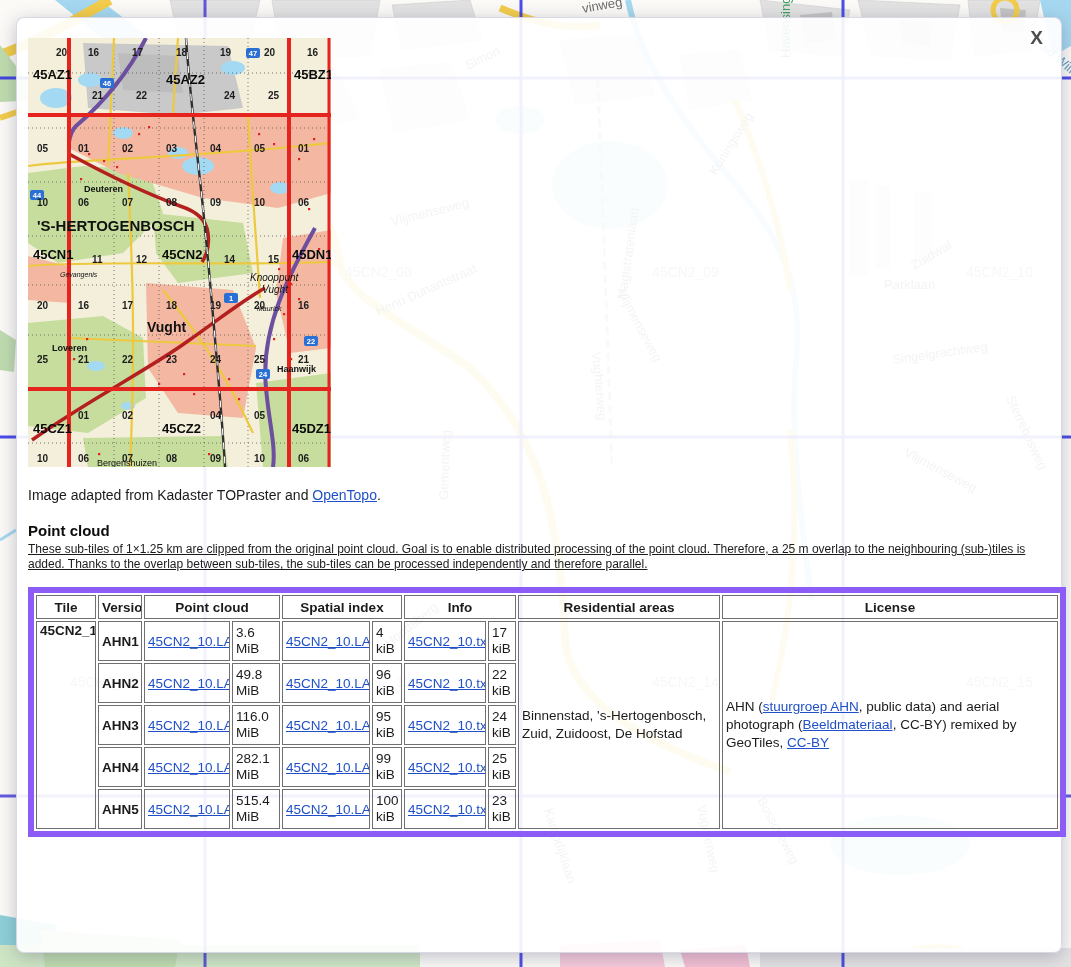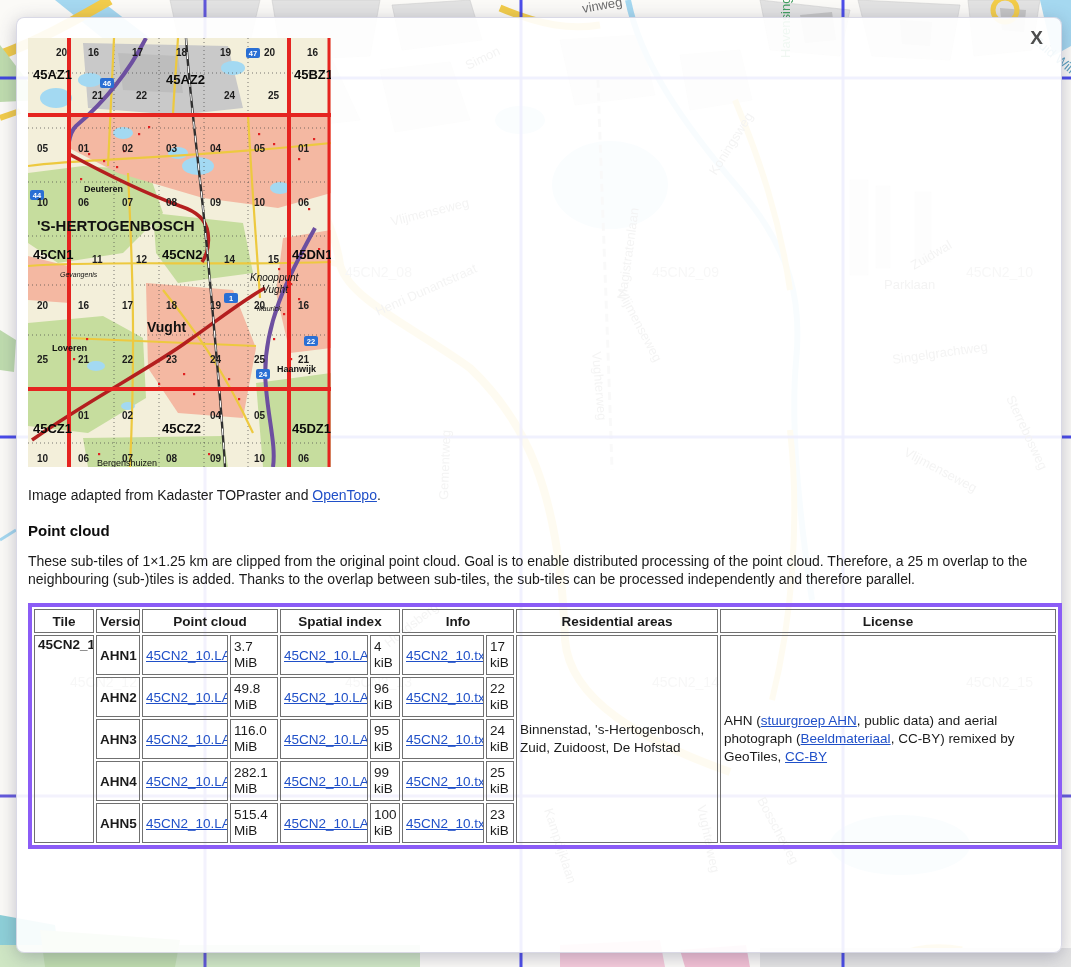--- a/index.html
+++ b/index.html
@@ -21,27 +21,27 @@
   #close-x{
     position:absolute;top:10px;right:18px;
     font-size:19px;font-weight:700;color:#4d4d4d;cursor:pointer;line-height:1;
   }
   #modal h1{margin:27px 0 0 0;font-size:24px;font-weight:700;color:#0c0c0c;}
   #figure{margin:20px 0 0 0;width:303px;height:429px;}
   #figure svg{display:block;}
   p.caption{margin:20px 0 12px 0;font-size:14px;}
   #modal h2{margin:17px 0 0 0;font-size:20px;font-weight:700;color:#0c0c0c;}
   #modal h3{margin:19px 0 0 0;font-size:15px;font-weight:700;color:#0c0c0c;}
-  p.body-text{margin:14px 0 0 0;font-size:14px;line-height:1.26;max-width:1024px;}
+  p.body-text{margin:3px 0 0 0;font-size:12px;line-height:1.26;max-width:1024px;text-decoration:underline;}
   a{color:#2050c8;text-decoration:underline;cursor:pointer;}
   
   table.grid{
     margin:15px 0 0 0;width:1022px;table-layout:fixed;
     border-collapse:separate;border-spacing:2px;
-    border:4px solid #8b5cf6;background:transparent;
+    border:6px solid #8b5cf6;background:transparent;
     font-size:13.5px;
   }
   table.grid th,table.grid td{
     border:1px solid #707070;padding:1px 3px;background:transparent;
     overflow:hidden;
   }
   table.grid th{font-weight:700;text-align:center;height:20px;}
   td.ver{font-weight:700;text-align:center;vertical-align:middle;height:36px;margin-top:39px;}
   td.tile-cell{font-weight:700;vertical-align:top;text-align:left;padding:1px 2px;}
   td.lnk{text-align:center;vertical-align:middle;}
@@ -390,21 +390,21 @@
         <th colspan="2">Info</th>
         <th>Residential areas</th>
         <th>License</th>
       </tr>
     </thead>
     <tbody id="grid-body">
         <tr>
           <td class="tile-cell" rowspan="5">45CN2_10</td>
           <td class="ver">AHN1</td>
           <td class="lnk"><a>45CN2_10.LAZ</a></td>
-          <td class="size">3.7 MiB</td>
+          <td class="size">3.6 MiB</td>
           <td class="lnk"><a>45CN2_10.LAX</a></td>
           <td class="size">4 kiB</td>
           <td class="lnk"><a>45CN2_10.txt</a></td>
           <td class="size">17
 kiB</td>
           <td class="areas" rowspan="5">Binnenstad, 's-Hertogenbosch, Zuid, Zuidoost, De Hofstad</td>
           <td class="lic" rowspan="5"><span>AHN (</span><a>stuurgroep AHN</a><span>, public data) and aerial photograph (</span><a>Beeldmateriaal</a><span>, CC-BY) remixed by GeoTiles, </span><a>CC-BY</a></td>
         </tr>
         <tr>
           <td class="ver">AHN2</td>

